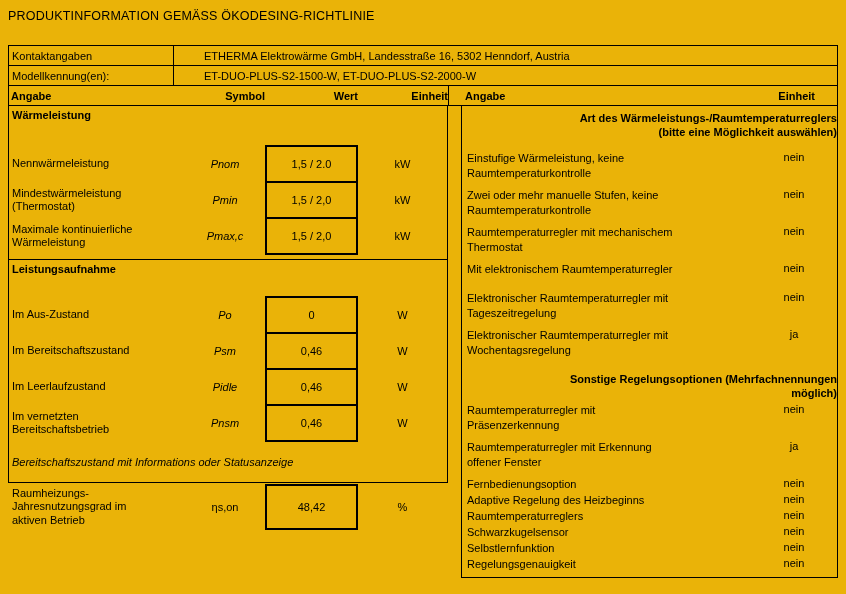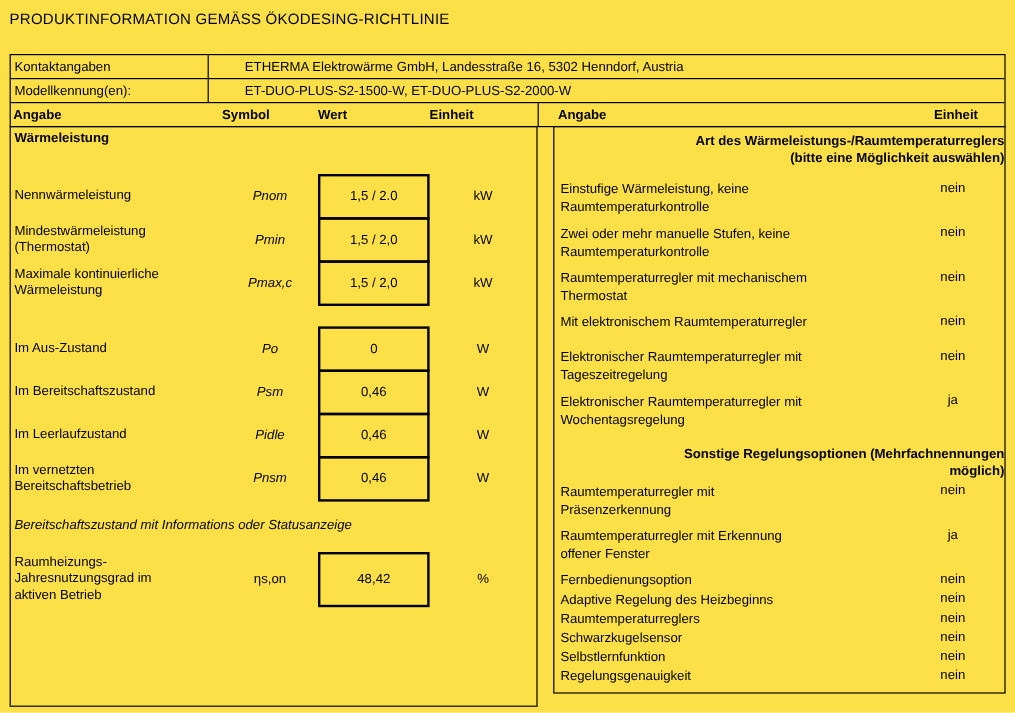--- a/index.html
+++ b/index.html
@@ -2,42 +2,42 @@
 <html><head>
 <meta charset="utf-8">
 <style>
   * { box-sizing: border-box; margin: 0; padding: 0; }
   html, body { background: #ffffff; }
   body {
     width: 846px; height: 594px;
     font-family: "Liberation Sans", "DejaVu Sans", sans-serif;
     font-size: 11px; color: #000;
   }
-  .page { position: relative; width: 846px; height: 594px; background: #fde047; overflow: hidden; }
+  .page { position: relative; width: 846px; height: 594px; background: #eab308; overflow: hidden; }
   .title { position: absolute; left: 8px; top: 9px; font-size: 12.5px; letter-spacing: 0.2px; }
 
   .doc { position: absolute; left: 8px; top: 45px; width: 830px; }
 
   
   .header-block { border: 1px solid #000; }
   .meta-row { display: flex; align-items: stretch; border-bottom: 1px solid #000; height: 20px; gap: 24px; }
   .meta-label { width: 165px; border-right: 1px solid #000; display: flex; align-items: center; padding-left: 3px; }
   .meta-value { flex: 1; display: flex; align-items: center; padding-left: 6px; }
   .colhead { display: flex; align-items: stretch; height: 19px; font-weight: bold; }
   .colhead-left {
     width: 440px; border-right: 1px solid #000;
     display: grid; grid-template-columns: 174px 80px 93px 1fr;
     align-items: center; padding-left: 2px;
   }
-  .colhead-left .c2, .colhead-left .c3, .colhead-left .c4 { text-align: left; }
+  .colhead-left .c2, .colhead-left .c3, .colhead-left .c4 { text-align: right; }
   .colhead-right { flex: 1; display: flex; justify-content: space-between; align-items: center; padding: 0 22px 0 16px; }
 
   
   .panels { display: flex; margin-top: -1px; }
-  .lpanel { width: 440px; height: 484px; border: 1px solid #000; padding-left: 2px; }
+  .lpanel { width: 440px; height: 378px; border: 1px solid #000; padding-left: 2px; }
   .rpanel { width: 377px; height: 473px; border: 1px solid #000; margin-left: 13px; padding: 3px 0 0 4px; }
 
   
   .sec-title { font-weight: bold; padding: 3px 0 0 1px; height: 18px; }
   .sec-title.second { border-top: 1px solid #000; margin: 4px 0 0 -2px; padding: 3px 0 0 3px; height: 20px; }
   .lgroup.g1 { margin-top: 21px; }
   .lgroup.g2 { margin-top: 17px; }
   .lgroup .lrow + .lrow { margin-top: -2px; }
   .lrow {
     display: grid; grid-template-columns: 174px 80px 93px 1fr;
@@ -124,20 +124,21 @@
             <div class="label">Maximale kontinuierliche
 Wärmeleistung</div>
             <div class="sym sym-i">Pmax,c</div>
             <div class="wertcell">
                 <div class="vbox">1,5 / 2,0</div>
               </div>
             <div class="unit">kW</div>
           </div>
         </div>
 
+        <div class="sec-title second">Leistungsaufnahme</div>
 
         <div class="lgroup g2">
           <div class="lrow">
             <div class="label">Im Aus-Zustand</div>
             <div class="sym sym-i">Po</div>
             <div class="wertcell">
                 <div class="vbox">0</div>
               </div>
             <div class="unit">W</div>
           </div>

